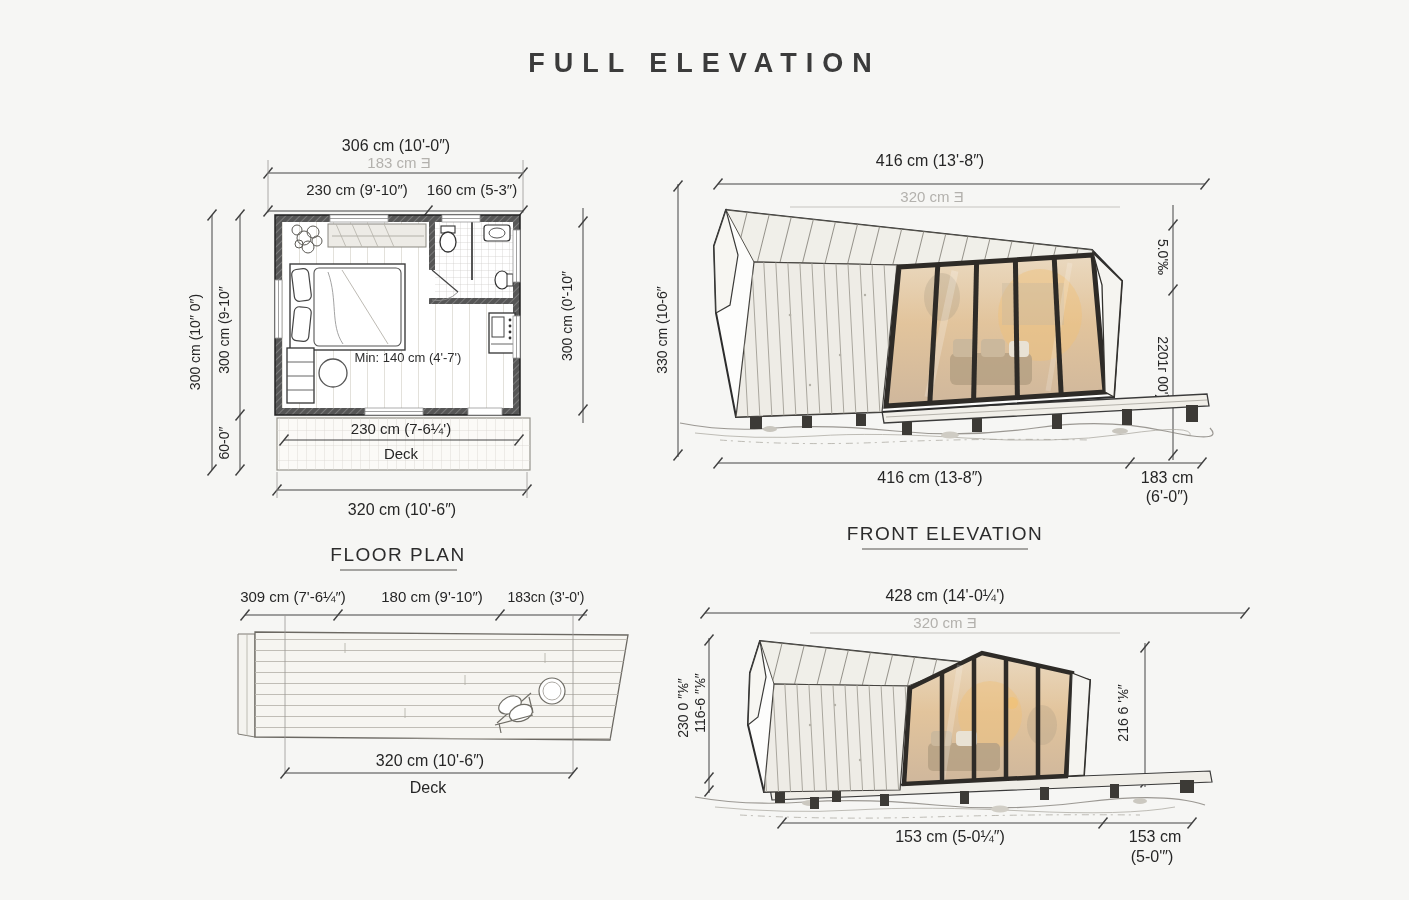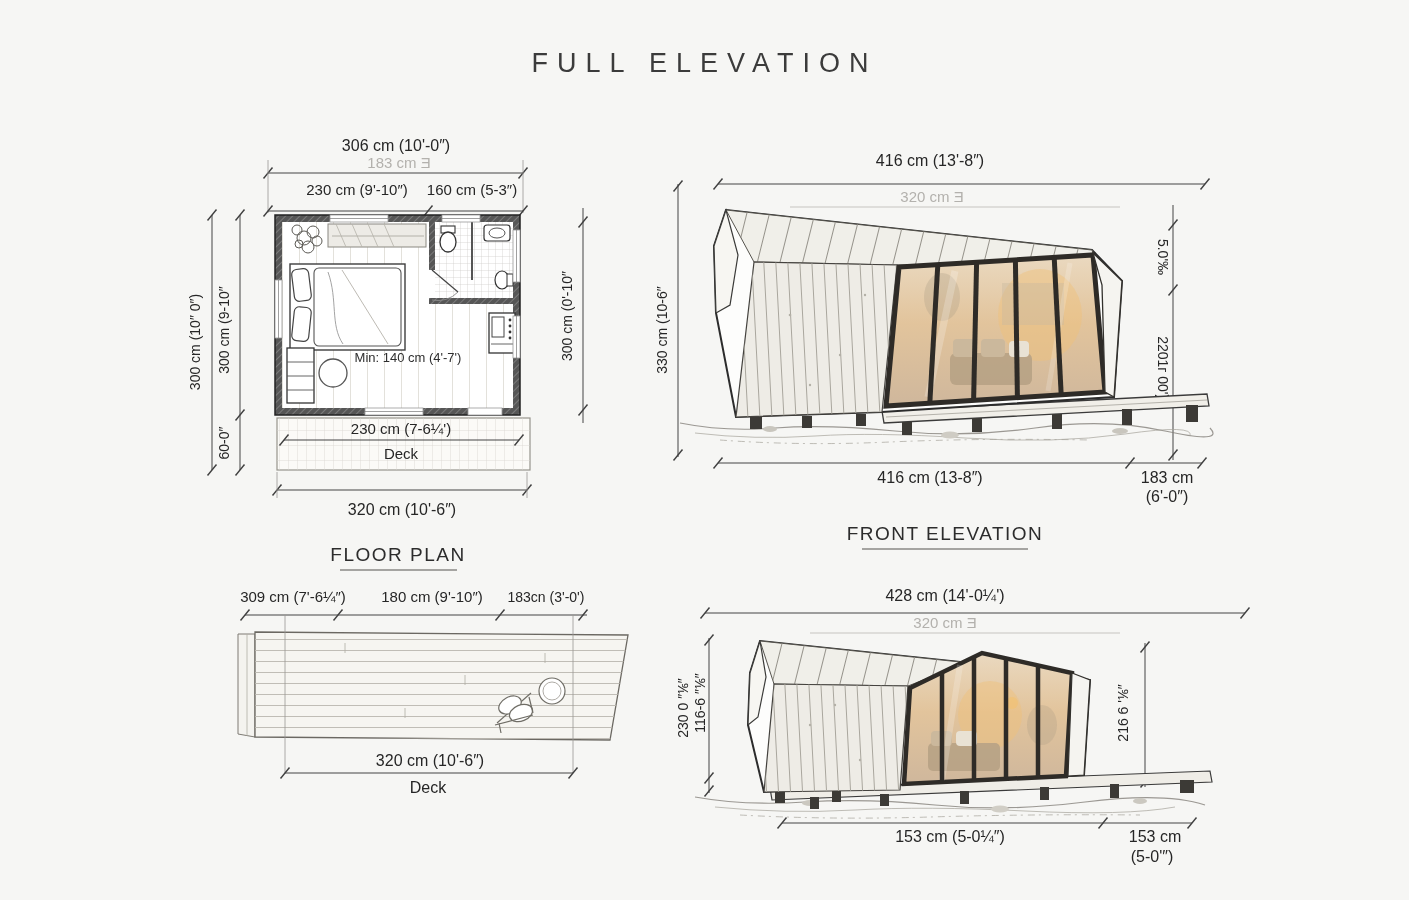--- a/index.html
+++ b/index.html
@@ -3,21 +3,21 @@
 <meta charset="utf-8">
 <style>
   html,body{margin:0;padding:0;}
   body{
     width:1409px;height:900px;position:relative;overflow:hidden;
     background:#f6f6f4;
     font-family:"Liberation Sans", sans-serif;
   }
   .title{
     position:absolute;top:48px;left:0;width:100%;
-    text-align:center;font-size:27px;font-weight:400;
+    text-align:center;font-size:27px;font-weight:700;
     letter-spacing:9px;color:#3b3b3b;
   }
   svg text{font-family:"Liberation Sans", sans-serif;fill:#262626;}
   .dim{font-size:15px;}
   .dimsm{font-size:14px;}
   .big{font-size:16px;}
   .gray{fill:#b3b1ad;}
   .plannote{font-size:13px;fill:#2e2e2e;}
   .sec{font-size:19px;letter-spacing:1.5px;fill:#2c2c2c;}
   .dimline{stroke:#454545;stroke-width:1;fill:none;}

